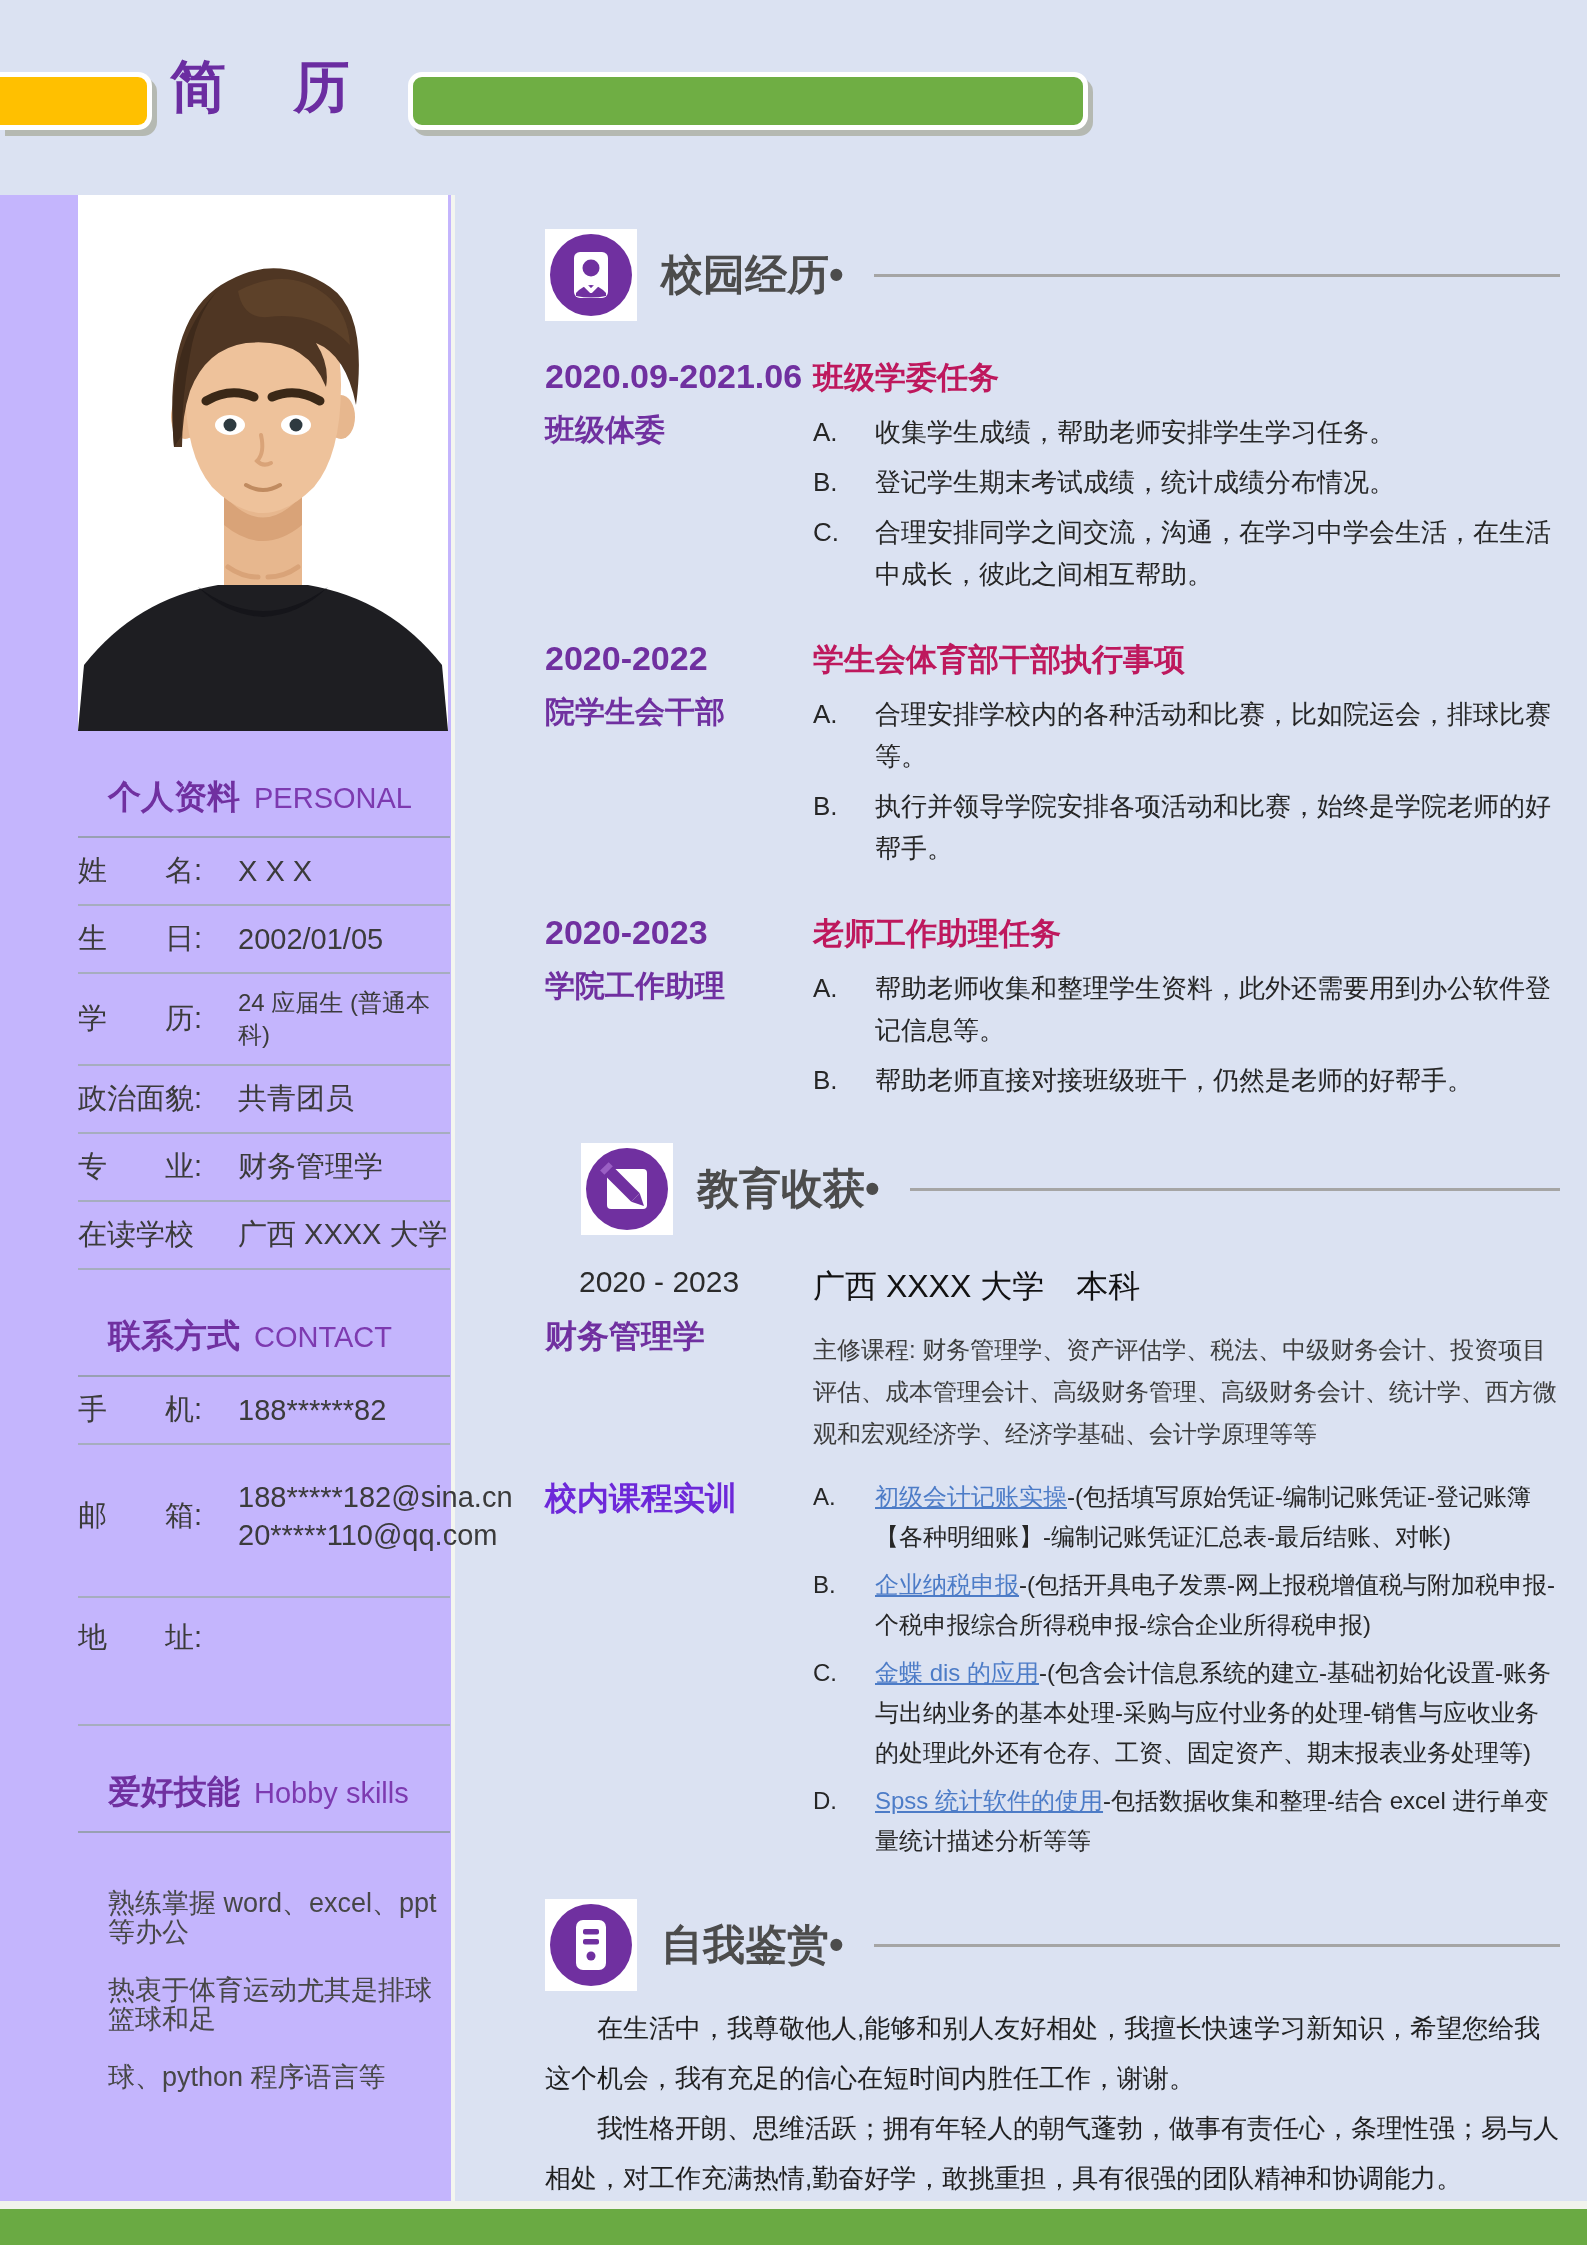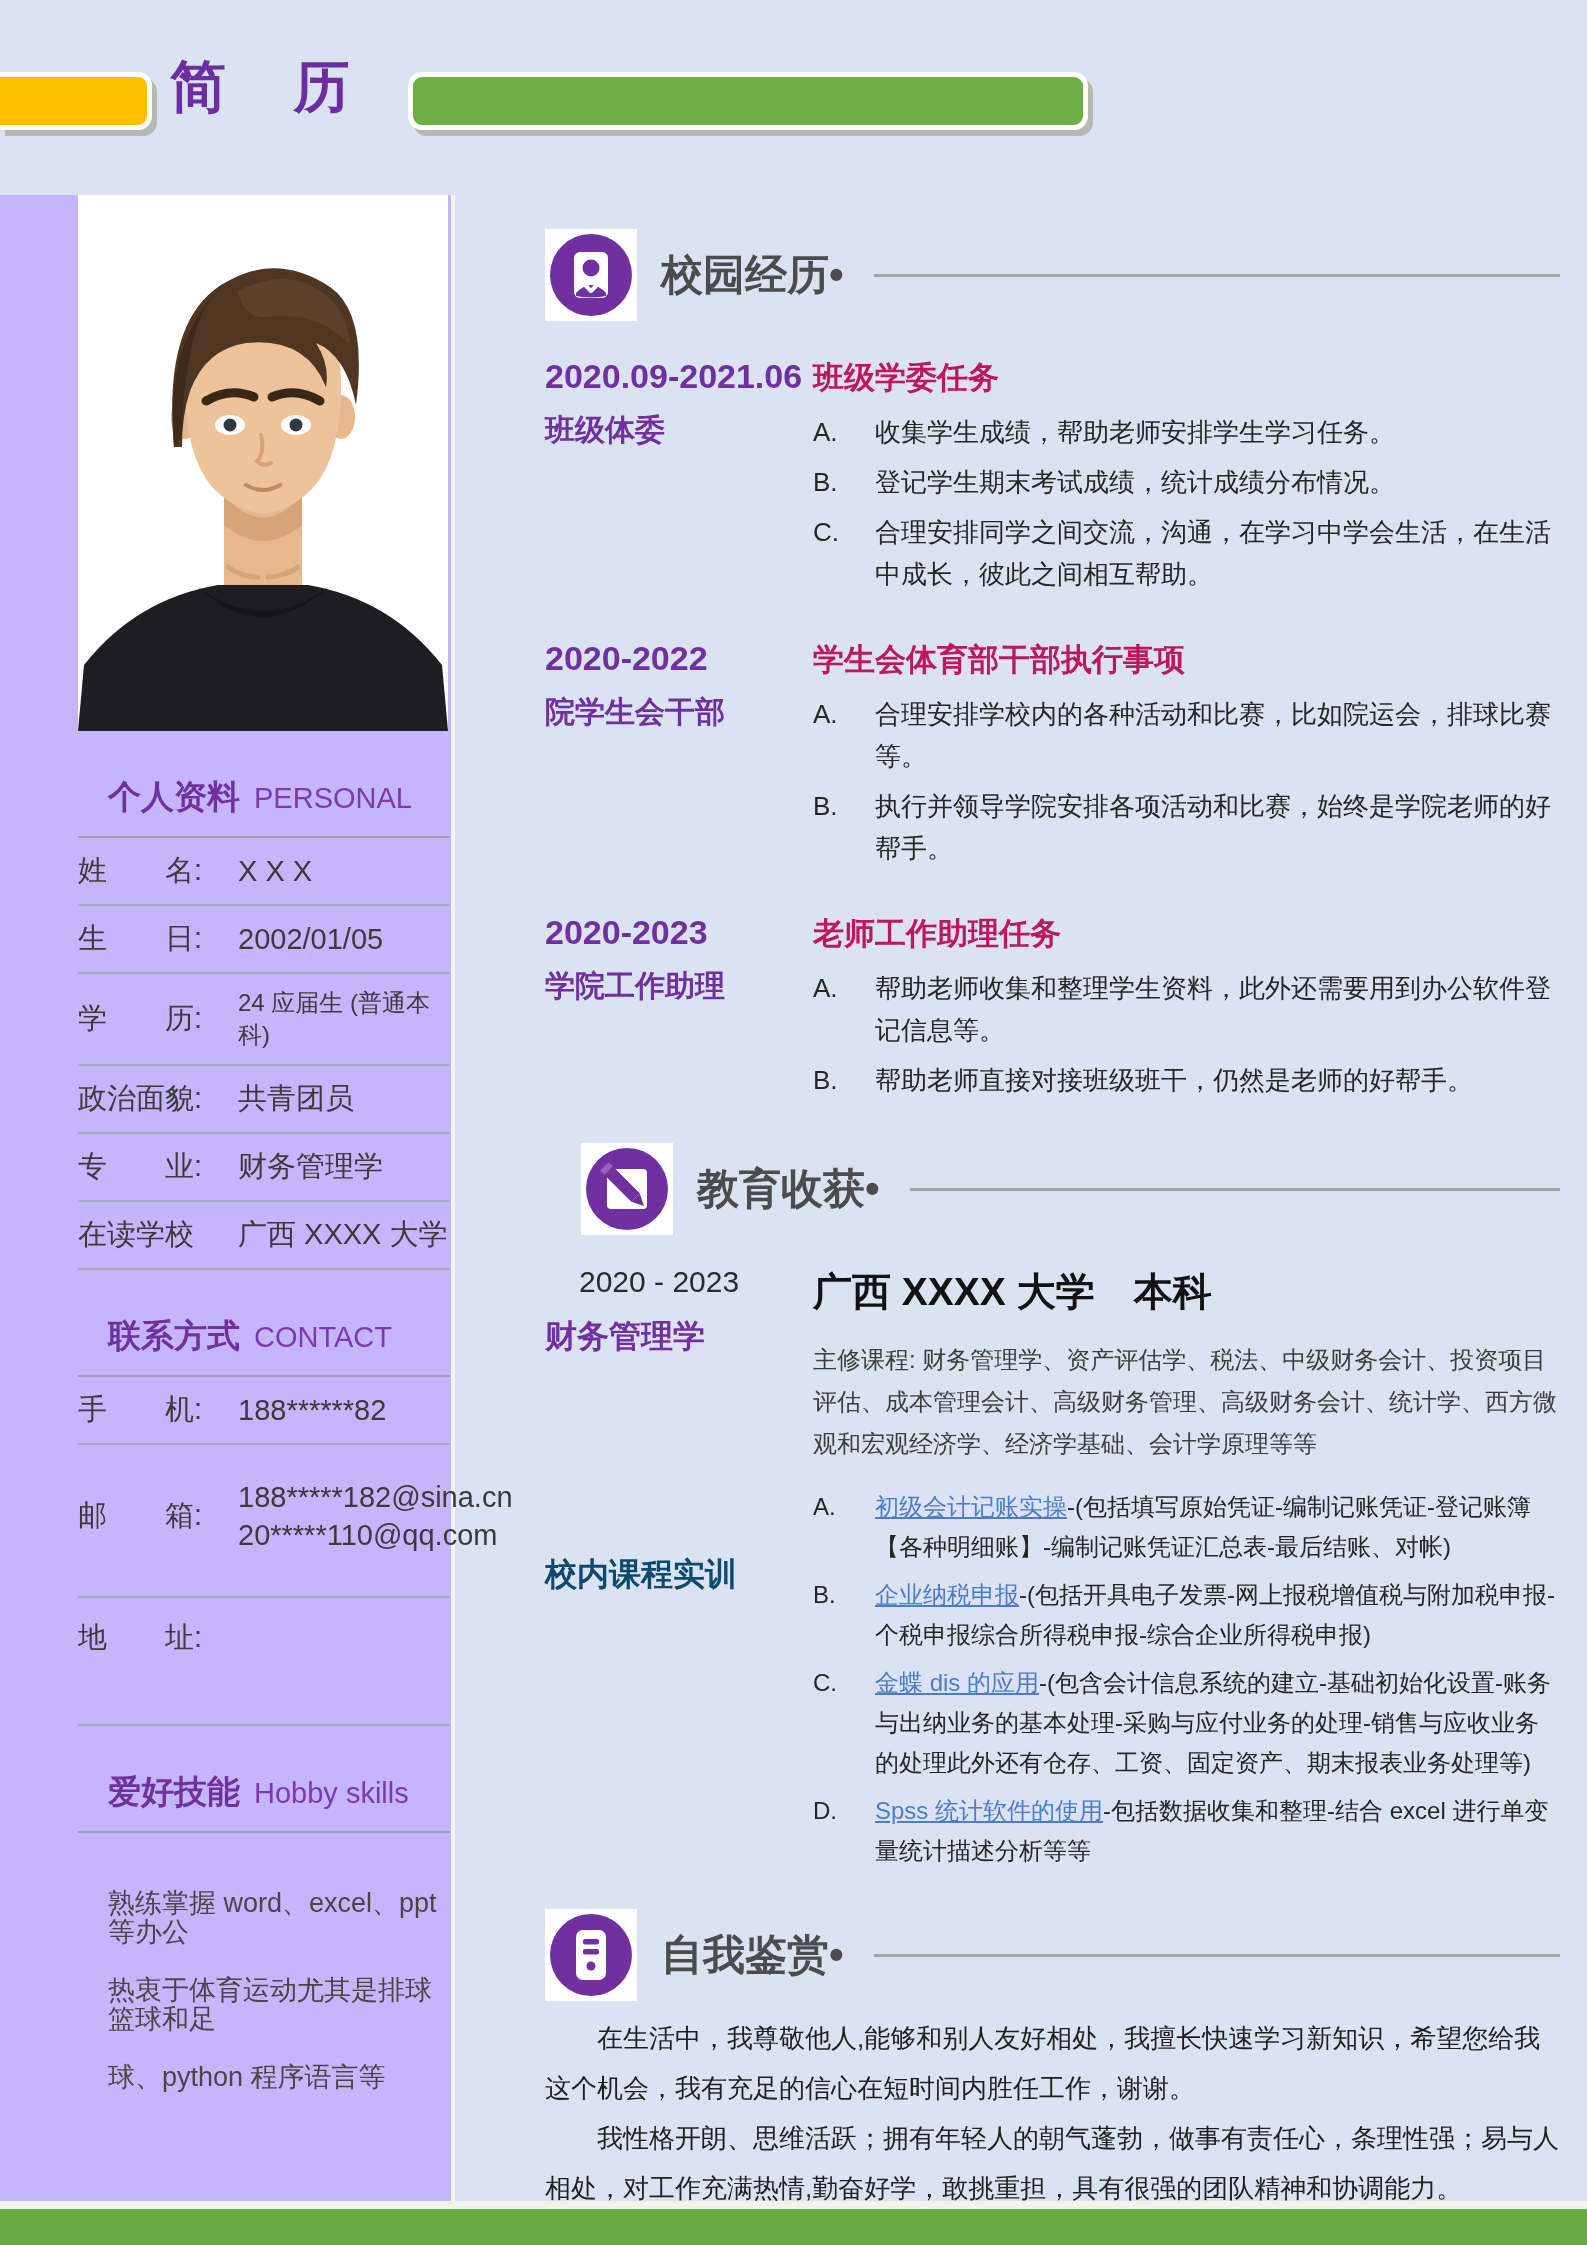--- a/index.html
+++ b/index.html
@@ -61,24 +61,24 @@
   .e-date { font-size:34px; font-weight:700; color:#7030a0; white-space:nowrap; }
   .e-role { font-size:30px; font-weight:700; color:#7030a0; margin-top:14px; }
   .e-heading { font-size:31px; font-weight:700; color:#be185d; margin-bottom:12px; }
   .item { display:flex; font-size:26px; color:#262626; line-height:42px; margin-bottom:8px; }
   .item .k { width:62px; flex:0 0 62px; }
   .item .t { flex:1; }
   
   .edu-grid { display:grid; grid-template-columns:268px 1fr; margin-top:30px; }
   .edu-period { font-size:30px; color:#2b2b2b; margin-left:34px; white-space:nowrap; }
   .edu-major { font-size:32px; font-weight:700; color:#7030a0; margin-top:16px; }
-  .edu-school { font-size:39px; font-weight:700; color:#121212; }
+  .edu-school { font-size:32px; font-weight:400; color:#121212; }
   .edu-courses { font-size:24px; color:#3d3d3d; line-height:42px; margin-top:20px; }
   .edu-grid2 { display:grid; grid-template-columns:268px 1fr; margin-top:22px; }
-  .train-label { font-size:32px; font-weight:700; color:#0c4a6e; margin-top:66px; white-space:nowrap; }
+  .train-label { font-size:32px; font-weight:700; color:#6d28d9; white-space:nowrap; }
   .train .item { font-size:24px; line-height:40px; }
   .course-link { color:#4d7cc7; text-decoration:underline; cursor:pointer; }
   
   .self-paras { margin-top:12px; font-size:26px; color:#1f1f1f; line-height:50px; }
   .self-paras p { text-indent:2em; }
   
   .bottom-bar {
     position:absolute; left:0; right:0; bottom:0; height:44px;
     background:#6aaa43; border-top:8px solid #f1f3ec;
   }

